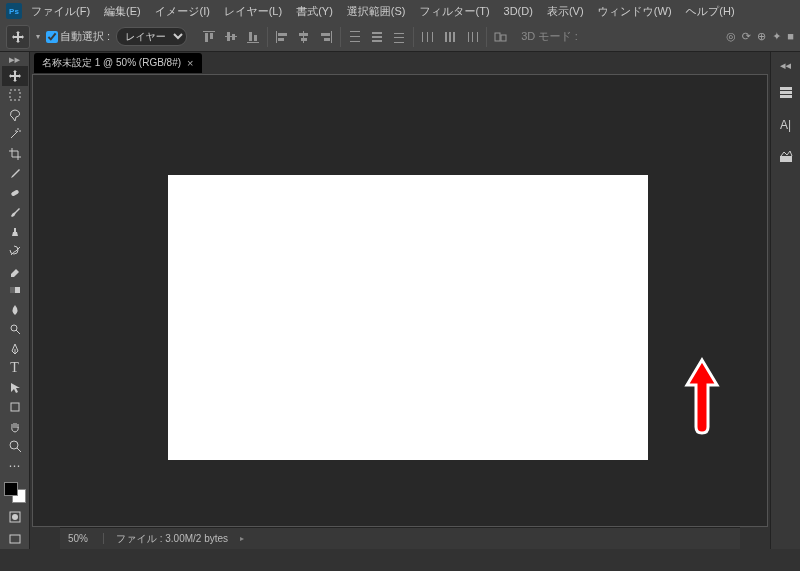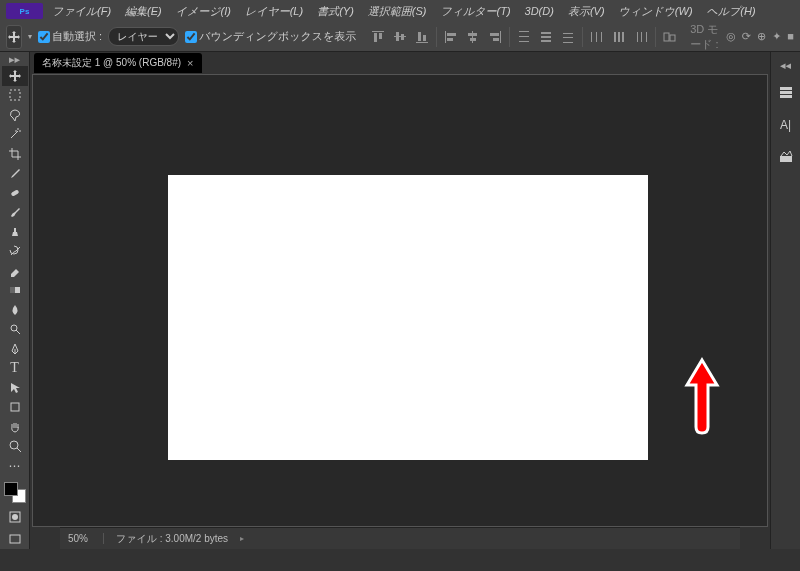--- a/index.html
+++ b/index.html
@@ -1,20 +1,20 @@
 <!DOCTYPE html>
 <html><head>
 <meta charset="utf-8">
 <style>
 * { margin: 0; padding: 0; box-sizing: border-box; font-family: "Hiragino Kaku Gothic Pro", "Meiryo", sans-serif; }
 body { width: 800px; height: 571px; background: #323232; color: #ccc; font-size: 11px; overflow: hidden; }
 
 .menubar { height: 22px; background: #444; display: flex; align-items: center; padding: 0 6px; gap: 4px; }
-.ps-logo { width: 37px; height: 16px; background: #4c1d95; display: flex; align-items: center; justify-content: center; color: #31a8ff; font-size: 8px; font-weight: bold; border-radius: 2px; }
-.menu-item { padding: 2px 5px; color: #ccc; cursor: default; font-style: italic; }
+.ps-logo { width: 16px; height: 16px; background: #0c4a6e; display: flex; align-items: center; justify-content: center; color: #31a8ff; font-size: 8px; font-weight: bold; border-radius: 2px; }
+.menu-item { padding: 2px 5px; color: #ccc; cursor: default; }
 
 .optbar { height: 30px; background: #444; border-bottom: 1px solid #222; display: flex; align-items: center; padding: 0 6px; gap: 6px; }
 .tool-icon { width: 24px; height: 24px; display: flex; align-items: center; justify-content: center; border: 1px solid #555; background: #383838; border-radius: 3px; }
 .chk { display: flex; align-items: center; gap: 2px; white-space: nowrap; }
 .chk input { width: 12px; height: 12px; accent-color: #31a8ff; }
 .sel { background: #2a2a2a; border: 1px solid #555; color: #ccc; padding: 2px 4px; font-size: 10px; border-radius: 9px; }
 .align-group { display: flex; gap: 2px; margin-left: 6px; }
 .align-btn { width: 20px; height: 20px; display: flex; align-items: center; justify-content: center; border: 1px solid transparent; opacity: 0.6; }
 .sep { width: 1px; height: 20px; background: #555; margin: 0 2px; }
 .mode3d { opacity: 0.5; margin-left: 4px; }
@@ -73,24 +73,20 @@
       </svg>
   </div>
   <span style="color:#aaa;font-size:8px;">▾</span>
   <div class="chk">
     <input type="checkbox" checked="" style="">
     <span>自動選択 :</span>
   </div>
   <select class="sel">
     <option>レイヤー</option>
   </select>
-  <div class="chk">
-    <input type="checkbox" checked="" style="">
-    <span>バウンディングボックスを表示</span>
-  </div>
 
   <div class="align-group">
     <div class="align-btn">
         <svg width="14" height="14">
           <rect x="1" y="1" width="12" height="1" fill="#ccc"></rect>
           <rect x="3" y="3" width="3" height="9" fill="#ccc"></rect>
           <rect x="8" y="3" width="3" height="6" fill="#ccc"></rect>
         </svg>
       </div>
     <div class="align-btn">

